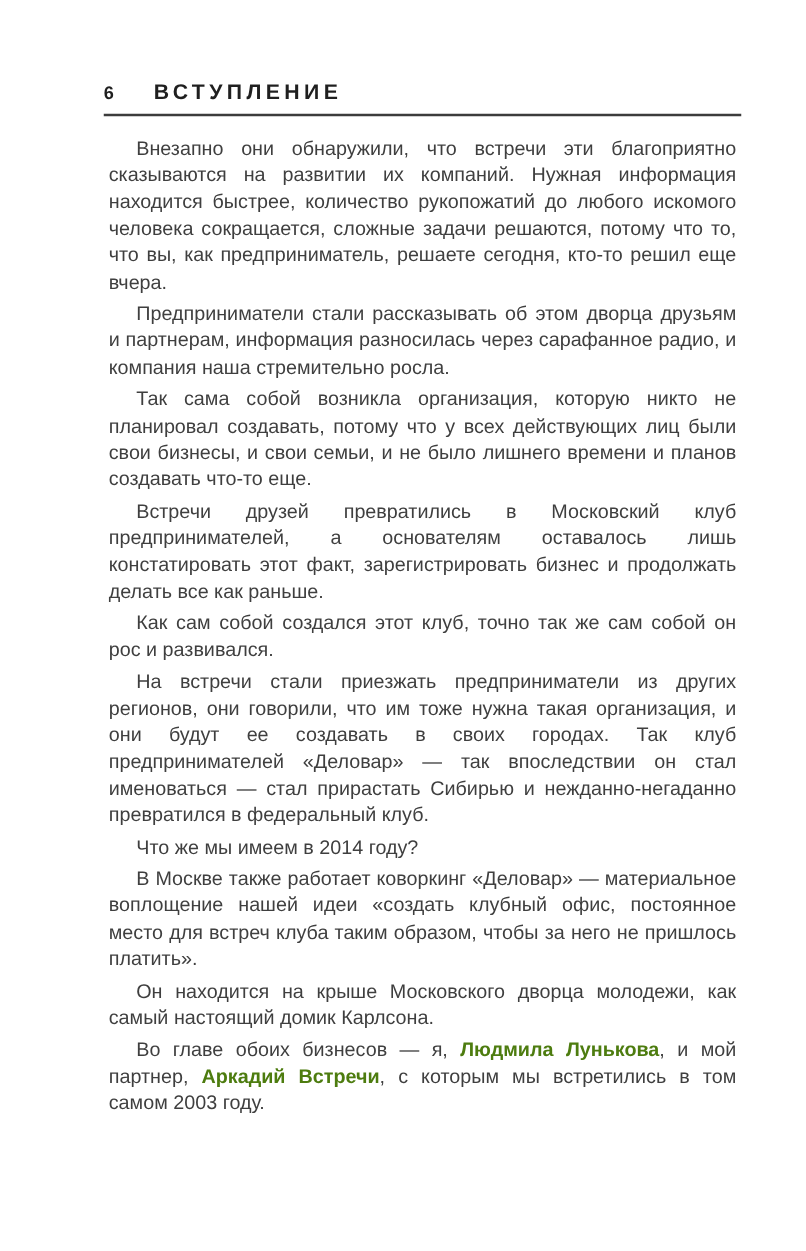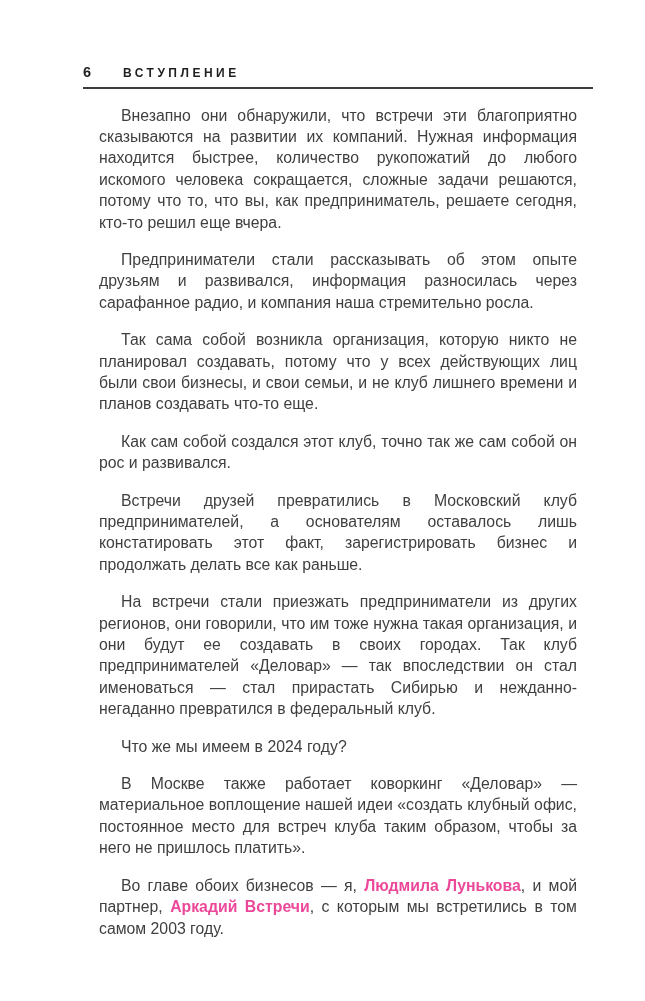--- a/index.html
+++ b/index.html
@@ -22,64 +22,65 @@
     align-items: baseline;
     color: #1f1f1f;
   }
   .page-number {
     font-size: 14.5px;
     font-weight: 700;
     width: 40px;
     flex: 0 0 40px;
   }
   .chapter-title {
-    font-size: 12px;
+    font-size: 17px;
     font-weight: 700;
     letter-spacing: 3.5px;
   }
   .header-rule {
     height: 1.5px;
     background: #3c3c3c;
     margin-top: 7px;
   }
   .body-text {
     margin-top: 16px;
     font-size: 15.8px;
     line-height: 21.4px;
     color: #3f3f3f;
     text-align: justify;
   }
   .body-text p {
-    margin: 16px;
+    margin: 4px;
     padding: 0;
     text-indent: 22px;
   }
   .body-text b {
     font-weight: 700;
-    color: #ec4899;
+    color: #4d7c0f;
   }
 </style>
 </head>
 <body>
 
 <div class="page">
 
   <header class="page-header">
     <span class="page-number">6</span>
     <span class="chapter-title">ВСТУПЛЕНИЕ</span>
   </header>
 
   <div class="header-rule"></div>
 
   <main class="body-text">
     <p>Внезапно они обнаружили, что встречи эти благоприятно сказываются на развитии их компаний. Нужная информация находится быстрее, количество рукопожатий до любого искомого человека сокращается, сложные задачи решаются, потому что то, что вы, как предприниматель, решаете сегодня, кто-то решил еще вчера.</p>
-    <p>Предприниматели стали рассказывать об этом опыте друзьям и развивался, информация разносилась через сарафанное радио, и компания наша стремительно росла.</p>
-    <p>Так сама собой возникла организация, которую никто не планировал создавать, потому что у всех действующих лиц были свои бизнесы, и свои семьи, и не клуб лишнего времени и планов создавать что-то еще.</p>
+    <p>Предприниматели стали рассказывать об этом дворца друзьям и партнерам, информация разносилась через сарафанное радио, и компания наша стремительно росла.</p>
+    <p>Так сама собой возникла организация, которую никто не планировал создавать, потому что у всех действующих лиц были свои бизнесы, и свои семьи, и не было лишнего времени и планов создавать что-то еще.</p>
+    <p>Встречи друзей превратились в Московский клуб предпринимателей, а основателям оставалось лишь констатировать этот факт, зарегистрировать бизнес и продолжать делать все как раньше.</p>
     <p>Как сам собой создался этот клуб, точно так же сам собой он рос и развивался.</p>
-    <p>Встречи друзей превратились в Московский клуб предпринимателей, а основателям оставалось лишь констатировать этот факт, зарегистрировать бизнес и продолжать делать все как раньше.</p>
     <p>На встречи стали приезжать предприниматели из других регионов, они говорили, что им тоже нужна такая организация, и они будут ее создавать в своих городах. Так клуб предпринимателей «Деловар» — так впоследствии он стал именоваться — стал прирастать Сибирью и нежданно-негаданно превратился в федеральный клуб.</p>
-    <p>Что же мы имеем в 2024 году?</p>
+    <p>Что же мы имеем в 2014 году?</p>
     <p>В Москве также работает коворкинг «Деловар» — материальное воплощение нашей идеи «создать клубный офис, постоянное место для встреч клуба таким образом, чтобы за него не пришлось платить».</p>
+    <p>Он находится на крыше Московского дворца молодежи, как самый настоящий домик Карлсона.</p>
     <p><span>Во главе обоих бизнесов — я, </span><b>Людмила Лунькова</b><span>, и мой партнер, </span><b>Аркадий Встречи</b><span>, с которым мы встретились в том самом 2003 году.</span></p>
 
   </main>
 
 </div>
 
 </body></html>

